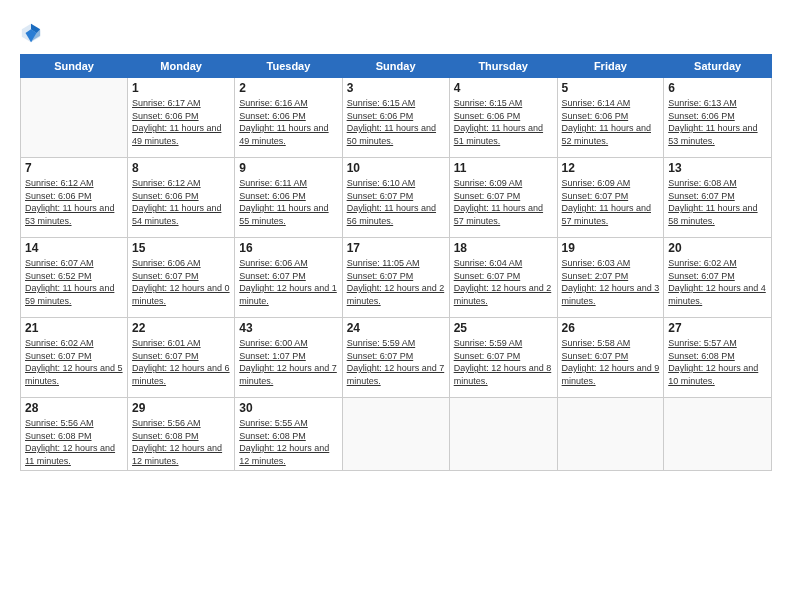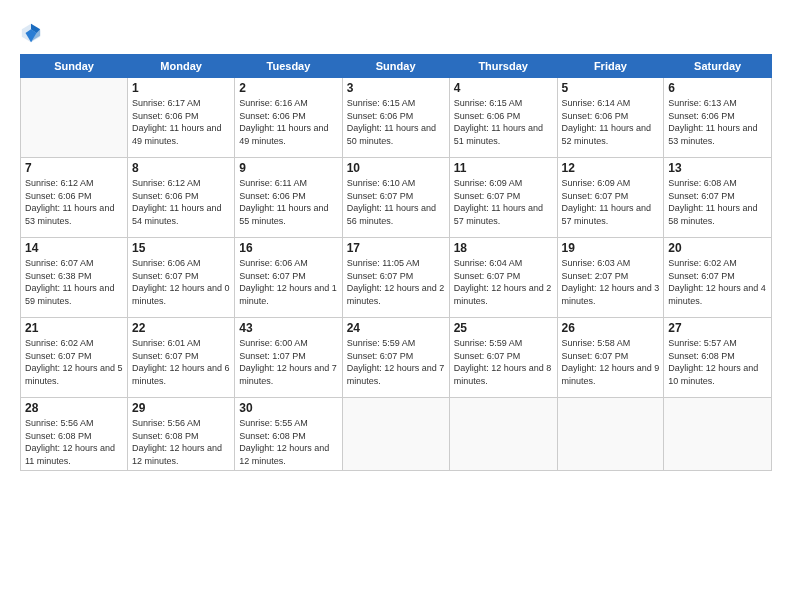--- a/index.html
+++ b/index.html
@@ -78,20 +78,21 @@
       font-size: 12px;
       font-weight: bold;
       color: #222;
       display: block;
       margin-bottom: 2px;
     }
     .day-info {
       color: #333;
       font-size: 9px;
       line-height: 1.4;
+      text-decoration: underline;
     }
     .empty-cell {
       background: #f9f9f9;
     }
     td.last-row {
       height: 70px;
       margin-left: 32px;
     }
   </style>
 </head>
@@ -224,21 +225,21 @@
             <div class="day-info">Sunrise: 6:08 AM
 Sunset: 6:07 PM
 Daylight: 11 hours
 and 58 minutes.</div>
           </td>
         </tr>
         <tr>
           <td>
             <span class="day-num">14</span>
             <div class="day-info">Sunrise: 6:07 AM
-Sunset: 6:38 PM
+Sunset: 6:52 PM
 Daylight: 11 hours
 and 59 minutes.</div>
           </td>
           <td>
             <span class="day-num">15</span>
             <div class="day-info">Sunrise: 6:06 AM
 Sunset: 6:07 PM
 Daylight: 12 hours
 and 0 minutes.</div>
           </td>

